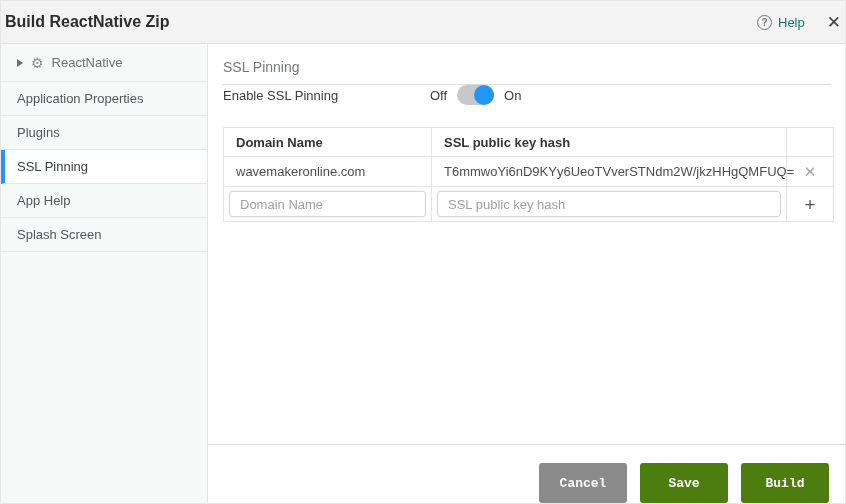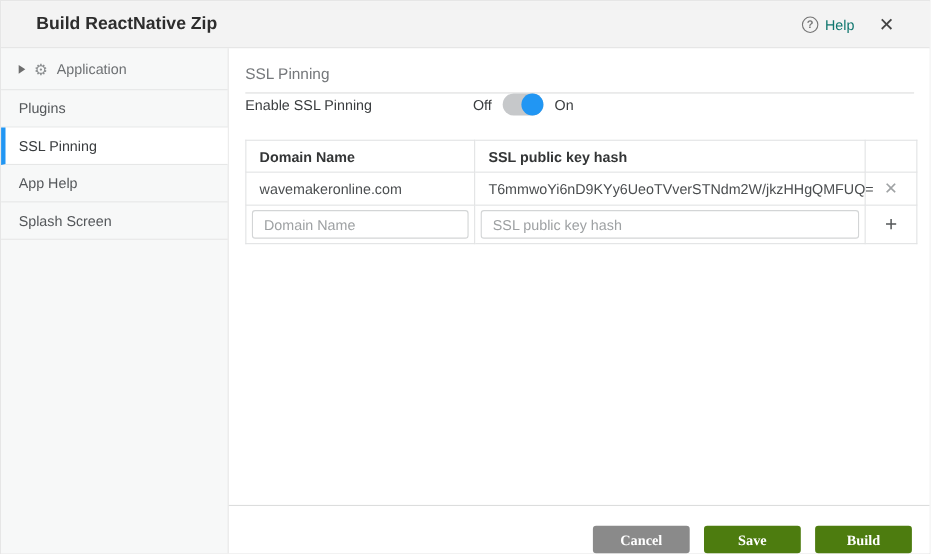--- a/index.html
+++ b/index.html
@@ -11,21 +11,21 @@
     overflow: hidden;
   }
   .window { width: 846px; height: 504px; display: flex; flex-direction: column; background: #fff; border: 1px solid #e6e6e6; }
 
   
   .header {
     height: 43px; flex: 0 0 43px;
     background: #f3f3f3;
     border-bottom: 1px solid #e0e0e0;
     display: flex; align-items: center;
-    padding: 0 32px;
+    padding: 0 4px;
   }
   .header-title { font-size: 16px; font-weight: bold; color: #2d2d2d; }
   .header-right { margin-left: auto; display: flex; align-items: center; gap: 8px; }
   .help-group { display: flex; align-items: center; gap: 6px; cursor: pointer; }
   .help-circle {
     width: 15px; height: 15px; border: 1.5px solid #757575; border-radius: 50%;
     display: flex; align-items: center; justify-content: center;
     font-size: 10px; color: #757575; font-weight: bold;
   }
   .help-text { font-size: 13px; color: #0f766e; }
@@ -89,23 +89,23 @@
     width: 100%; height: 26px; border: 1px solid #d3d5d6; border-radius: 3px;
     font-family: "Liberation Sans", sans-serif; font-size: 13px;
     color: #4b4e50; padding: 0 10px; outline: none; background: #fff;
   }
   .cell-input::placeholder { color: #9ea1a3; }
 
   
   .footer-divider { border-top: 1px solid #dcdddd; }
   .footer { display: flex; justify-content: flex-end; align-items: center; gap: 13px; padding: 18px 16px 0 0; }
   .btn {
-    min-width: 88px; height: 25px; border: none; border-radius: 3px;
+    min-width: 88px; height: 40px; border: none; border-radius: 3px;
     color: #fff; font-size: 13px; font-weight: bold;
-    font-family: Liberation Serif, serif; cursor: pointer;
+    font-family: Liberation Mono, monospace; cursor: pointer;
     display: inline-flex; align-items: center; justify-content: center; padding: 0 14px;
   }
   .btn-gray { background: #8a8a8a; }
   .btn-blue { background: #4d7c0f; }
 </style>
 </head>
 <body>
 
 <div class="window">
 
@@ -119,21 +119,24 @@
       <span class="close-x">✕</span>
     </div>
   </div>
 
   <div class="body">
 
     <div class="sidebar">
       <div class="side-item group">
         <span class="caret-right"></span>
         <span class="gear">⚙</span>
-        <span>Application</span>
+        <span>ReactNative</span>
+      </div>
+      <div class="side-item">
+        <span>Application Properties</span>
       </div>
       <div class="side-item">
         <span>Plugins</span>
       </div>
       <div class="side-item active">
         <span>SSL Pinning</span>
       </div>
       <div class="side-item">
         <span>App Help</span>
       </div>

